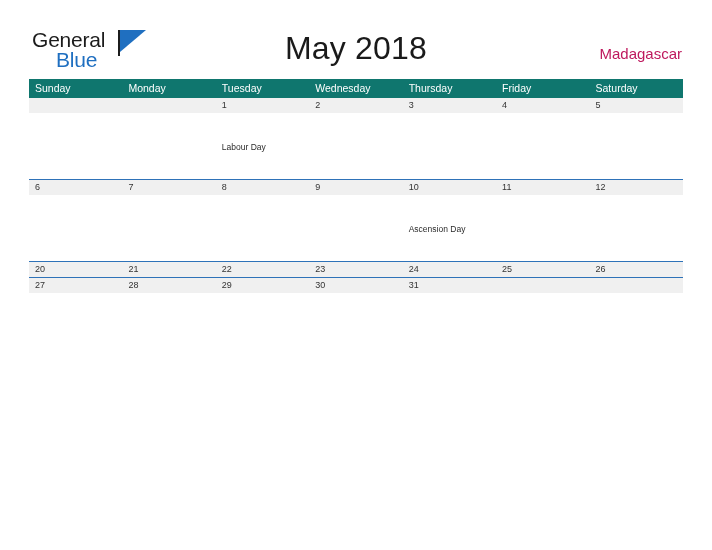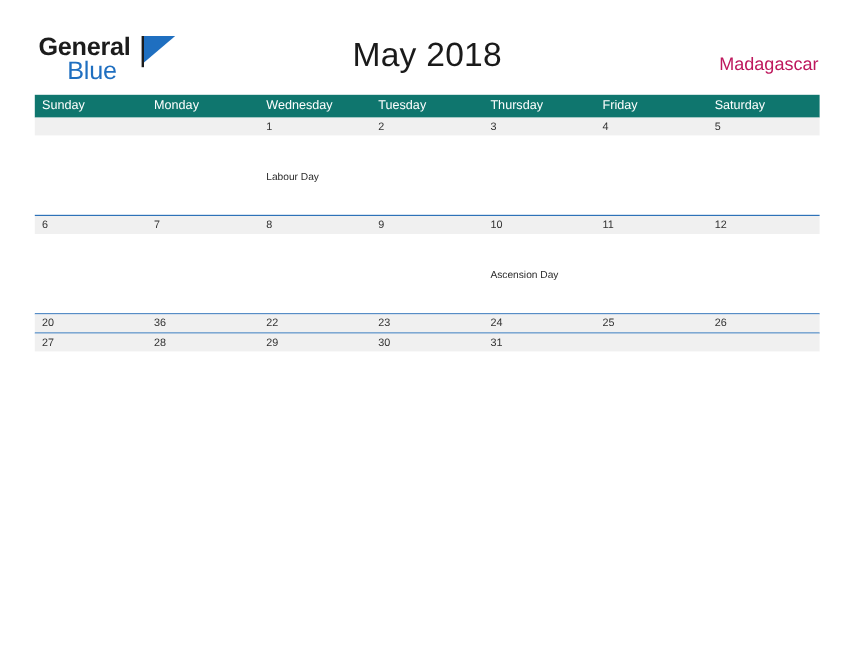--- a/index.html
+++ b/index.html
@@ -40,21 +40,20 @@
     user-select: none;
   }
   .logo-general {
     position: absolute;
     left: 0;
     top: 0;
     font-size: 21px;
     letter-spacing: -0.2px;
     color: #1c1c1c;
     font-family: "Liberation Sans", sans-serif;
-    font-weight: bold;
   }
   .logo-blue {
     position: absolute;
     left: 24px;
     top: 20px;
     font-size: 21px;
     letter-spacing: -0.2px;
     color: #1f6fc0;
     font-family: "Liberation Sans", sans-serif;
   }
@@ -75,21 +74,21 @@
     height: 26px;
     background: #1c1c1c;
   }
 
   .title {
     position: absolute;
     left: 0;
     top: 30px;
     width: 712px;
     text-align: center;
-    font-size: 28px;
+    font-size: 32px;
     color: #1a1a1a;
     font-family: "Liberation Sans", sans-serif;
     letter-spacing: 0.2px;
   }
 
   .locale {
     position: absolute;
     right: 30px;
     top: 45px;
     font-size: 15px;
@@ -187,22 +186,22 @@
 
     <div class="locale">Madagascar</div>
 
   </div>
 
   <div class="calendar">
 
     <div class="weekdays">
       <div class="weekday">Sunday</div>
       <div class="weekday">Monday</div>
+      <div class="weekday">Tuesday</div>
       <div class="weekday">Wednesday</div>
-      <div class="weekday">Tuesday</div>
       <div class="weekday">Thursday</div>
       <div class="weekday">Friday</div>
       <div class="weekday">Saturday</div>
     </div>
 
     <div class="week first">
       <div class="week-daterow">
         <div class="daynum"></div>
         <div class="daynum"></div>
         <div class="daynum">1</div>
@@ -240,21 +239,21 @@
         <div class="eventcell">Ascension Day</div>
         <div class="eventcell"></div>
         <div class="eventcell"></div>
       </div>
     </div>
 
 
     <div class="week">
       <div class="week-daterow">
         <div class="daynum">20</div>
-        <div class="daynum">36</div>
+        <div class="daynum">21</div>
         <div class="daynum">22</div>
         <div class="daynum">23</div>
         <div class="daynum">24</div>
         <div class="daynum">25</div>
         <div class="daynum">26</div>
       </div>
     </div>
 
     <div class="week">
       <div class="week-daterow">

